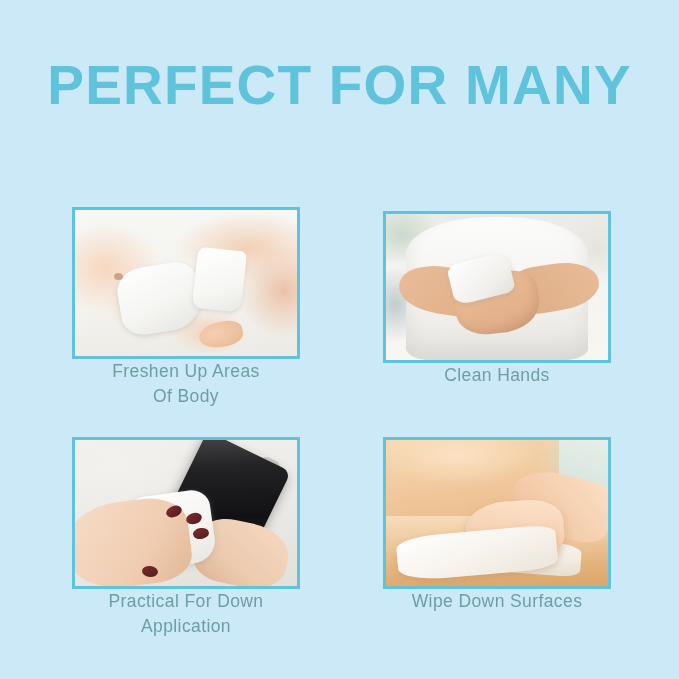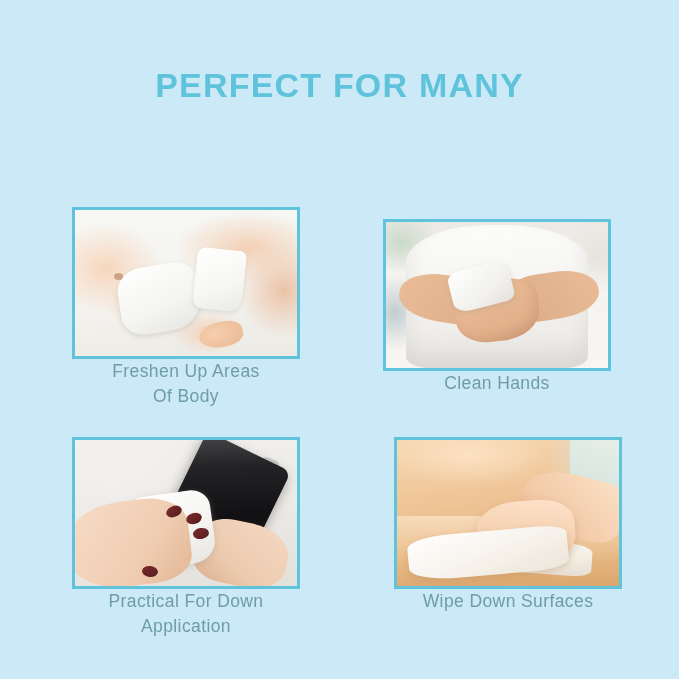--- a/index.html
+++ b/index.html
@@ -22,21 +22,21 @@
   }
 
   
   .headline {
     position: absolute;
     top: 62px;
     left: 0;
     width: 679px;
     text-align: center;
     color: #5fc3dc;
-    font-size: 34px;
+    font-size: 55px;
     font-weight: bold;
     letter-spacing: 1.2px;
     line-height: 47px;
     text-transform: uppercase;
   }
   .headline .hl-line {
     display: block;
     white-space: pre;
   }
 
@@ -45,23 +45,23 @@
     position: absolute;
     top: 207px;
     left: 72px;
     width: 535px;
   }
   .cell {
     position: absolute;
     width: 228px;
   }
   .cell.c-0 { left: 0px;   top: 0px; }
-  .cell.c-1 { left: 311px; top: 12px; }
+  .cell.c-1 { left: 311px; top: 4px; }
   .cell.c-2 { left: 0px;   top: 230px; }
-  .cell.c-3 { left: 322px; top: 230px; }
+  .cell.c-3 { left: 311px; top: 230px; }
 
   .photo-frame {
     width: 228px;
     height: 152px;
     box-sizing: border-box;
     border: 3px solid #5fc3dc;
     overflow: hidden;
     position: relative;
     background: #f2f2ee;
   }

